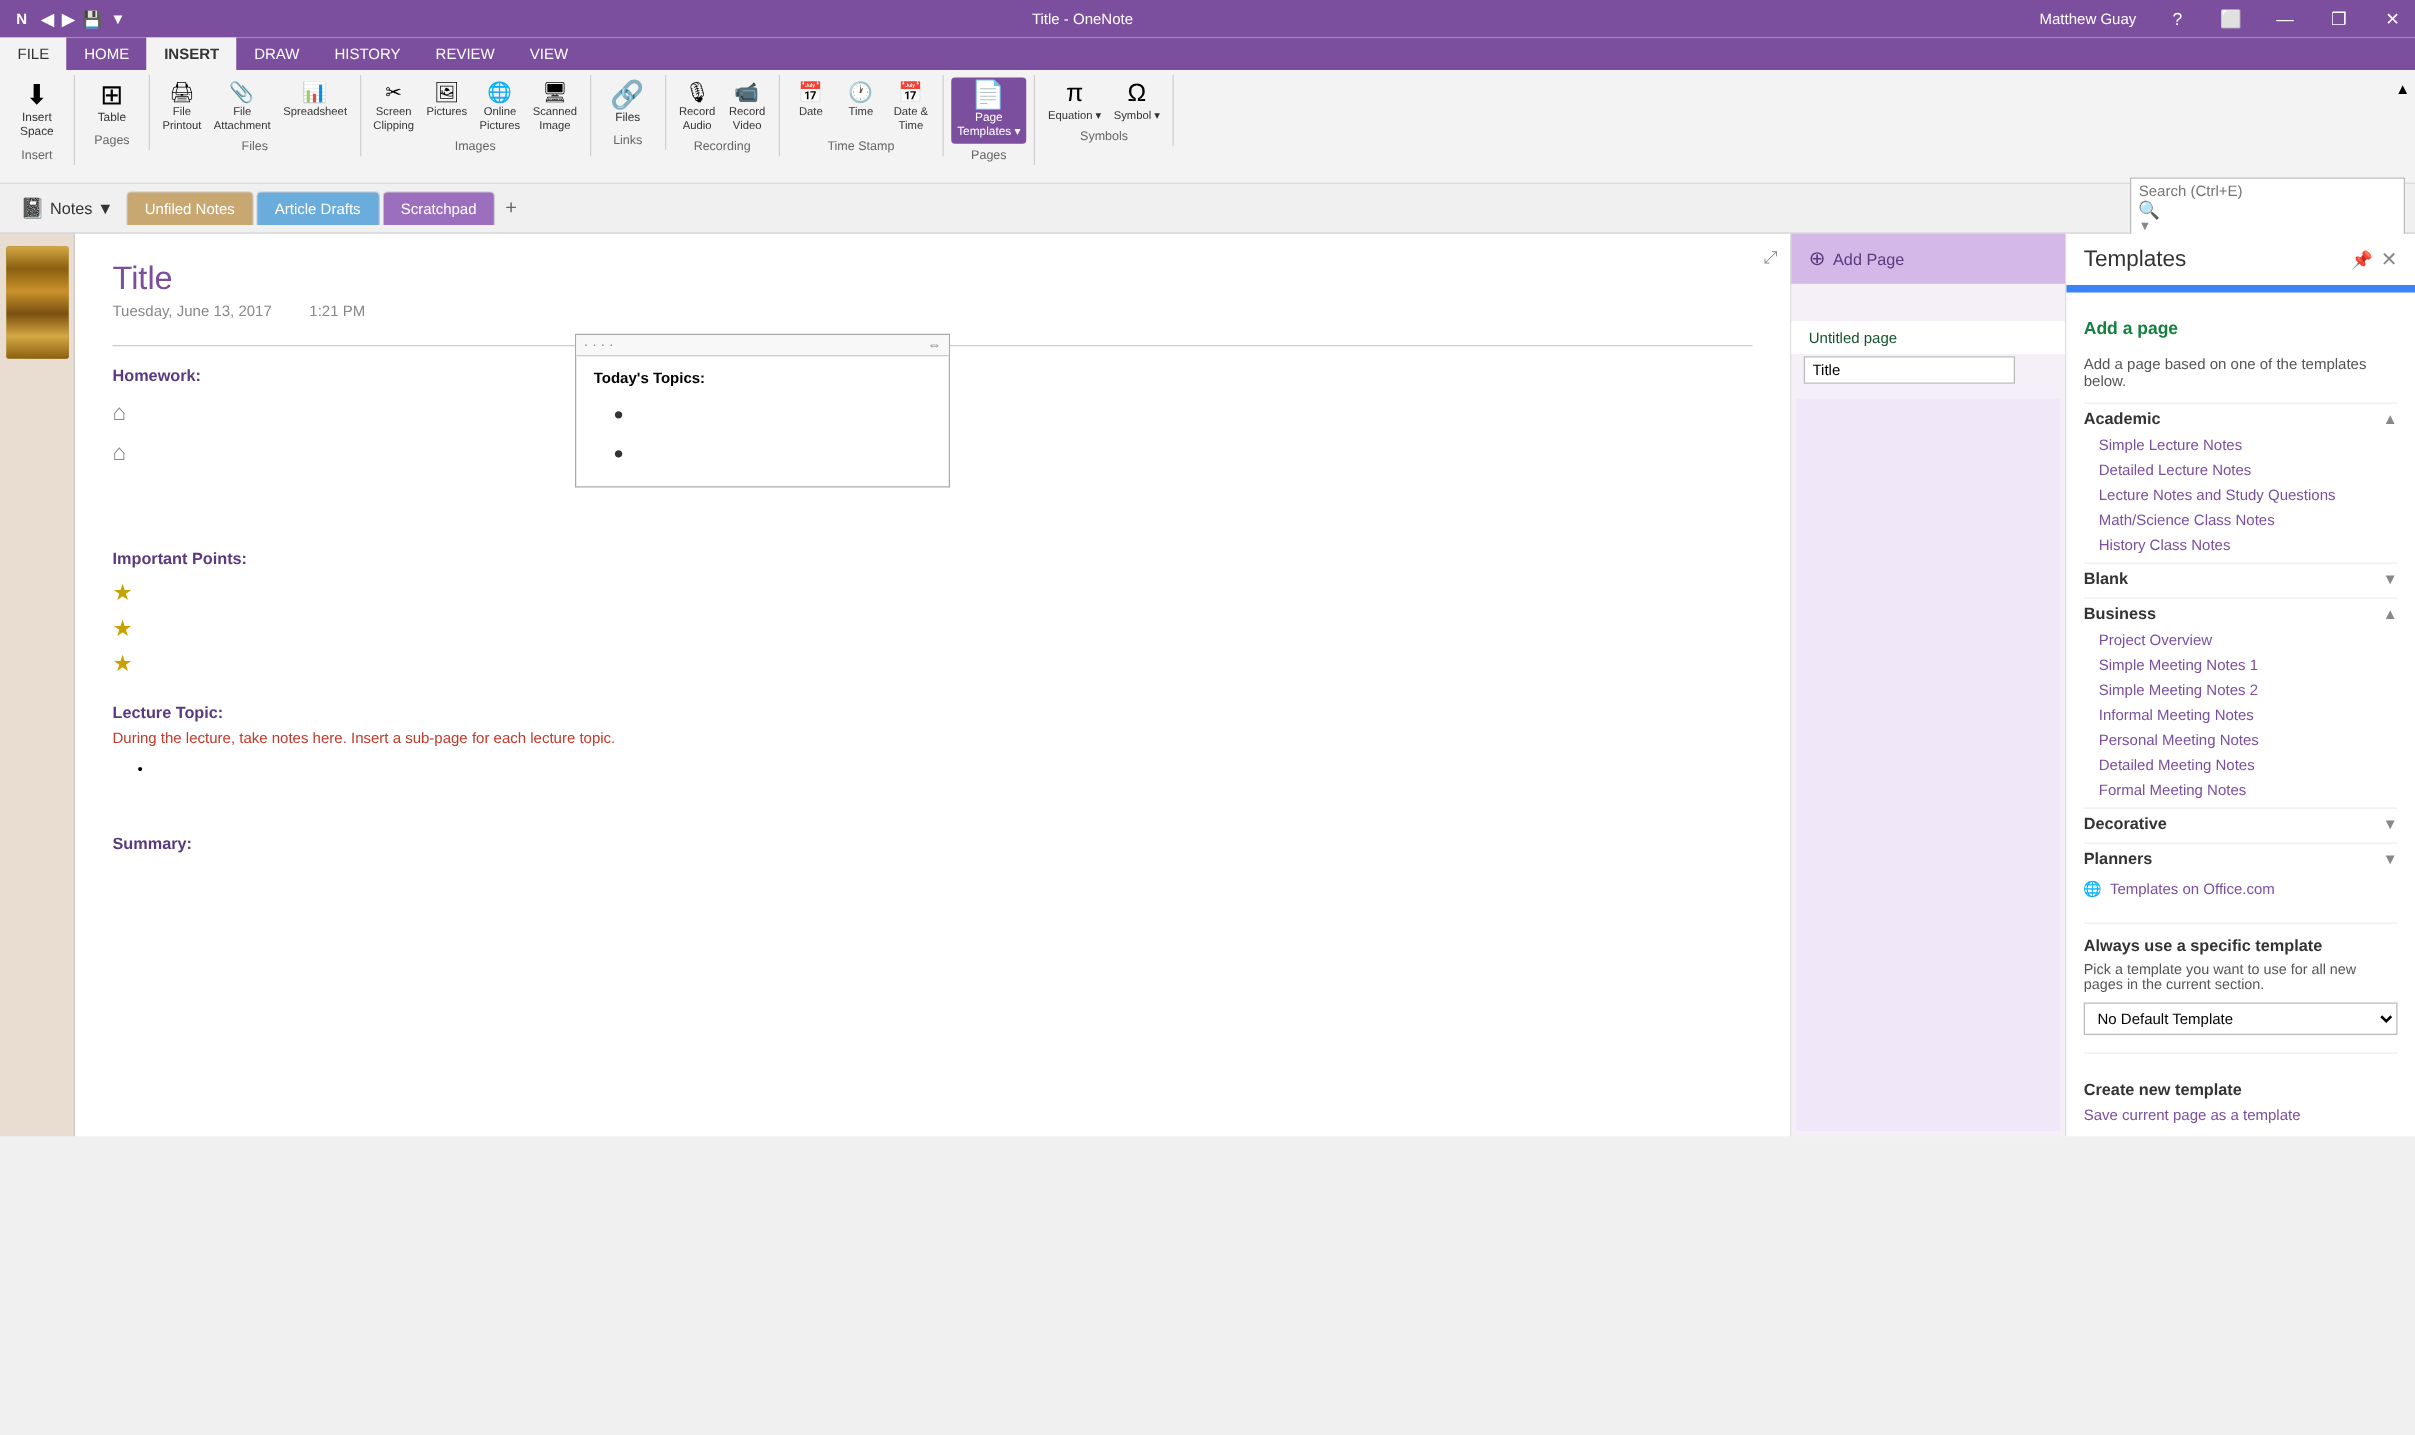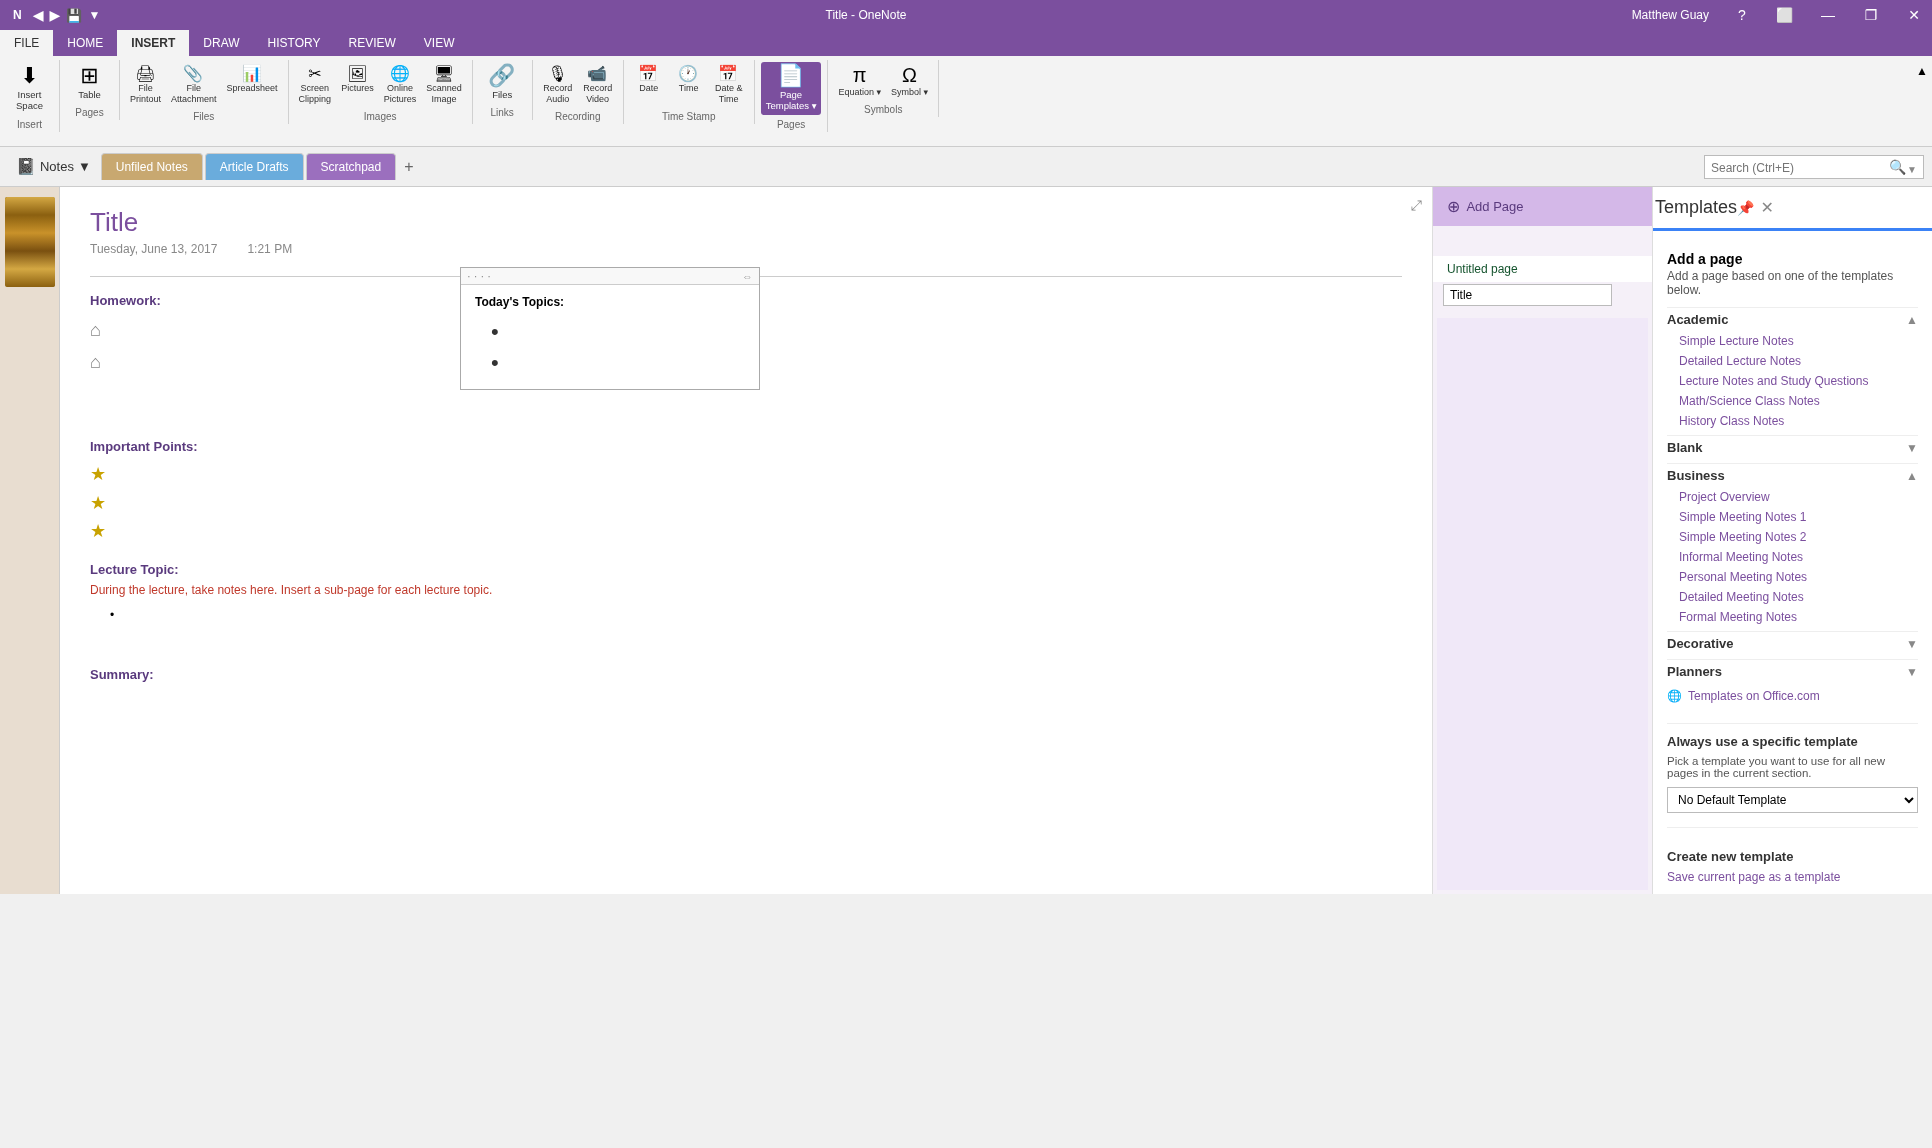--- a/index.html
+++ b/index.html
@@ -109,25 +109,26 @@
       border: 1px solid #ccc;
       border-bottom: none;
     }
     .section-tab.unfiled { background: #c8a870; color: white; }
     .section-tab.article { background: #6aacdc; color: white; }
     .section-tab.scratchpad { background: #9b6fbe; color: white; }
     .section-tab-add { font-size: 16px; cursor: pointer; color: #666; padding: 4px 6px; }
     .search-box {
       margin-left: auto;
       display: flex;
-      align-items: flex-end;
+      align-items: flex-start;
       border: 1px solid #bbb;
       background: white;
       padding: 3px 6px;
       width: 220px;
+      flex-direction: column;
     }
     .search-box input { border: none; outline: none; font-size: 12px; flex: 1; }
     .search-btn { font-size: 14px; color: #666; cursor: pointer; }
 
     
     .main-layout {
       display: flex;
       flex: 1;
     }
 
@@ -231,29 +232,29 @@
     .templates-panel {
       width: 280px;
       background: white;
       border-left: 1px solid #ddd;
       padding: 0;
       overflow-y: auto;
     }
     .templates-header {
       display: flex;
       align-items: center;
-      justify-content: flex-start;
-      padding: 10px 2px;
-      border-bottom: 3px solid #3b82f6;
+      justify-content: space-between;
+      padding: 10px 14px;
+      border-bottom: 6px solid #3b82f6;
     }
     .templates-title { font-size: 18px; font-weight: 300; color: #333; }
     .templates-close { font-size: 16px; color: #888; cursor: pointer; }
     .templates-pin { font-size: 14px; color: #888; cursor: pointer; margin-right: 6px; }
     .templates-body { padding: 10px 14px; }
-    .templates-section-title { font-size: 14px; font-weight: 600; color: #000000; margin: 10px 0 2px; }
+    .templates-section-title { font-size: 14px; font-weight: 600; color: #15803d; margin: 10px 0 14px; }
     .templates-subtitle { font-size: 12px; color: #555; margin-bottom: 10px; }
     .category-header {
       display: flex;
       align-items: center;
       justify-content: space-between;
       cursor: pointer;
       padding: 4px 0;
       font-size: 13px;
       font-weight: 600;
       color: #333;

